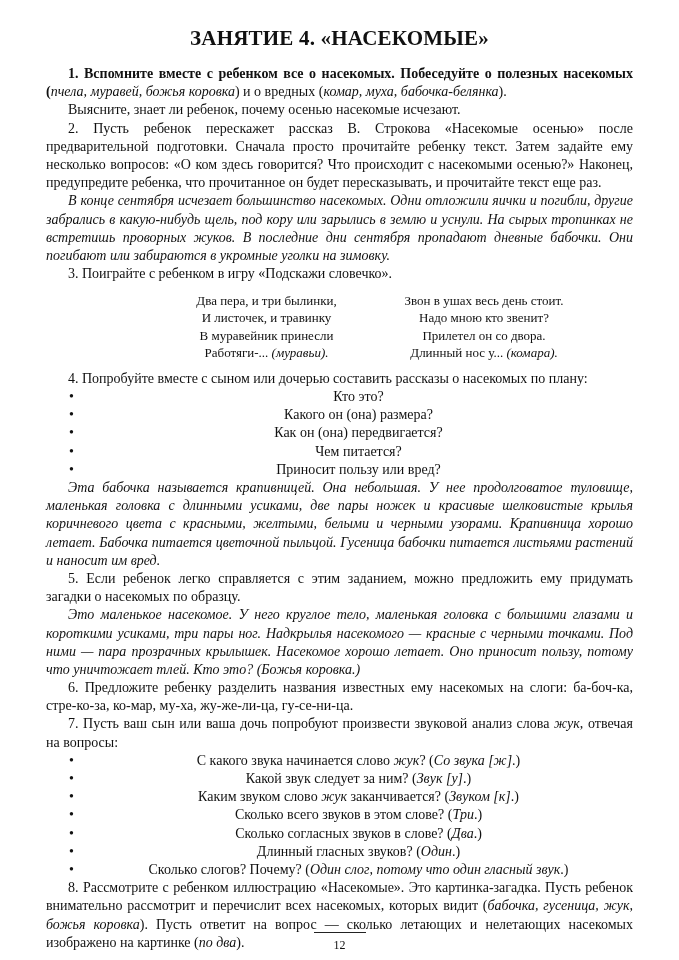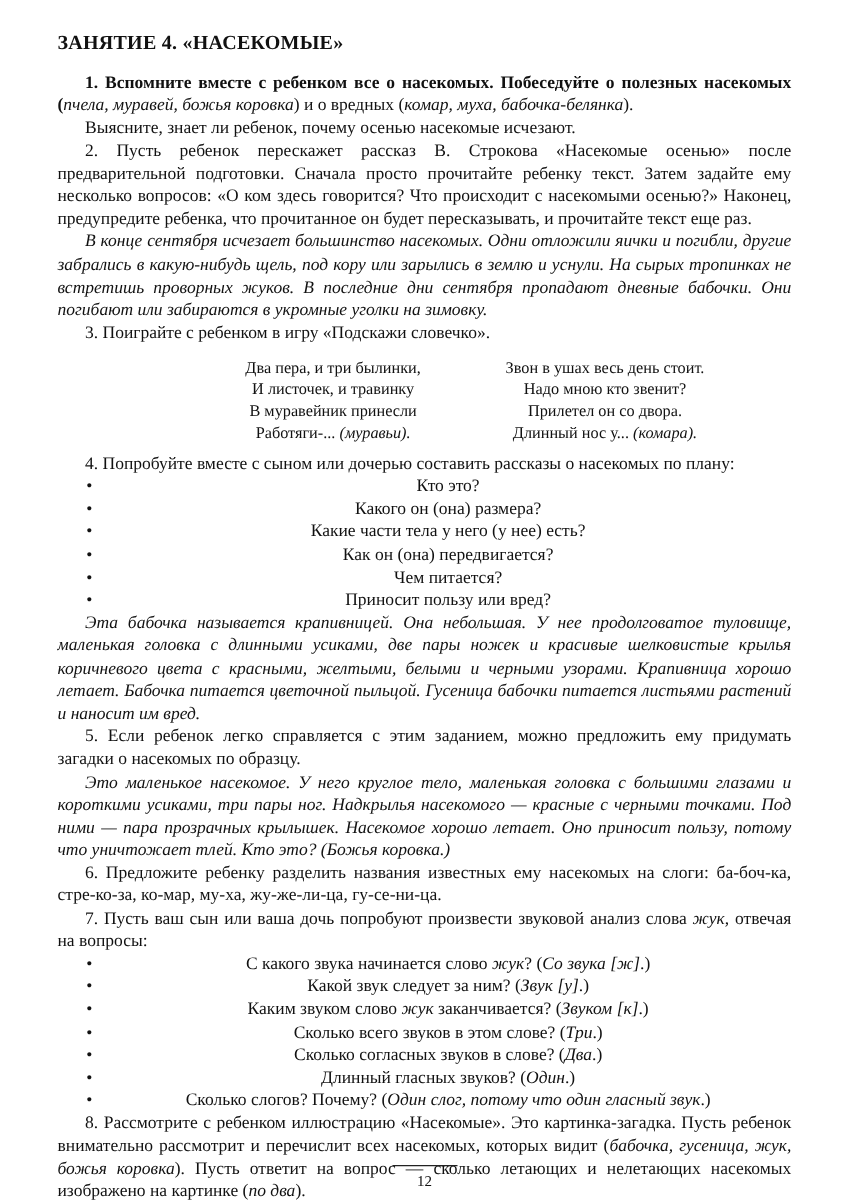--- a/index.html
+++ b/index.html
@@ -16,23 +16,23 @@
     overflow: hidden;
   }
   .page {
     width: 679px;
     height: 960px;
     box-sizing: border-box;
     padding: 26px 46px 0 46px;
     position: relative;
   }
   .title {
-    text-align: left;
+    text-align: center;
     font-weight: bold;
-    font-size: 16px;
+    font-size: 21px;
     letter-spacing: 0.2px;
     margin: 0 0 14px 0;
   }
   p {
     margin: 0;
     font-size: 14px;
     line-height: 1.30;
     text-align: justify;
     text-justify: inter-word;
   }
@@ -129,21 +129,20 @@
       <span>Прилетел он со двора.</span>
       <span><span>Длинный нос у...</span> <span class="it">(комара).</span></span>
     </div>
   </div>
 
   <p class="ind">4. Попробуйте вместе с сыном или дочерью составить рассказы о насекомых по плану:</p>
 
   <ul class="bul">
     <li>Кто это?</li>
     <li>Какого он (она) размера?</li>
-    <li>Какие части тела у него (у нее) есть?</li>
     <li>Как он (она) передвигается?</li>
     <li>Чем питается?</li>
     <li>Приносит пользу или вред?</li>
   </ul>
 
   <p class="ind blk-it">Эта бабочка называется крапивницей. Она небольшая. У нее продолговатое туловище, маленькая головка с длинными усиками, две пары ножек и красивые шелковистые крылья коричневого цвета с красными, желтыми, белыми и черными узорами. Крапивница хорошо летает. Бабочка питается цветочной пыльцой. Гусеница бабочки питается листьями растений и наносит им вред.</p>
 
   <p class="ind">5. Если ребенок легко справляется с этим заданием, можно предложить ему придумать загадки о насекомых по образцу.</p>
 
   <p class="ind blk-it"><span>Это маленькое насекомое. У него круглое тело, маленькая головка с большими глазами и короткими усиками, три пары ног. Надкрылья насекомого — красные с черными точками. Под ними — пара прозрачных крылышек. Насекомое хорошо летает. Оно приносит пользу, потому что уничтожает тлей. Кто это?</span> <span>(Божья коровка.)</span></p>

